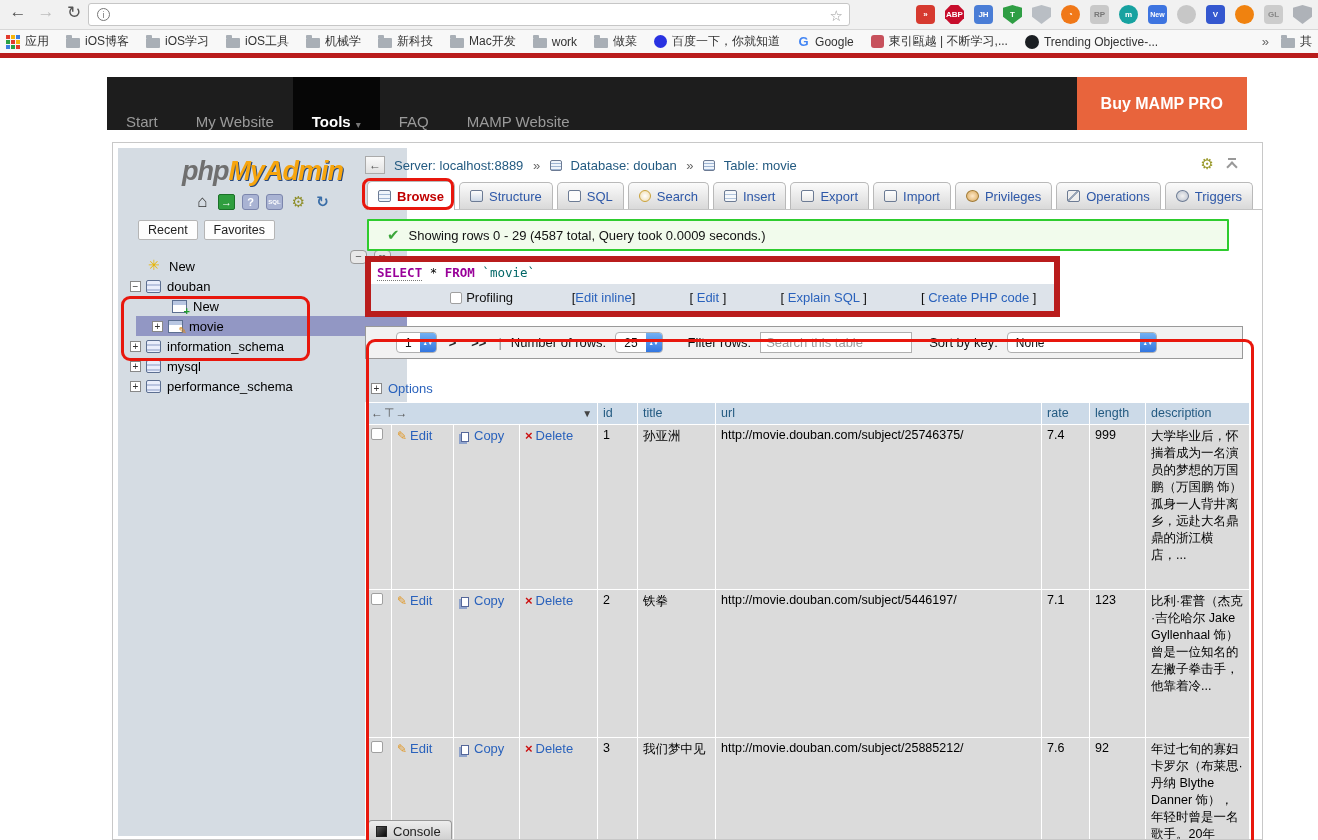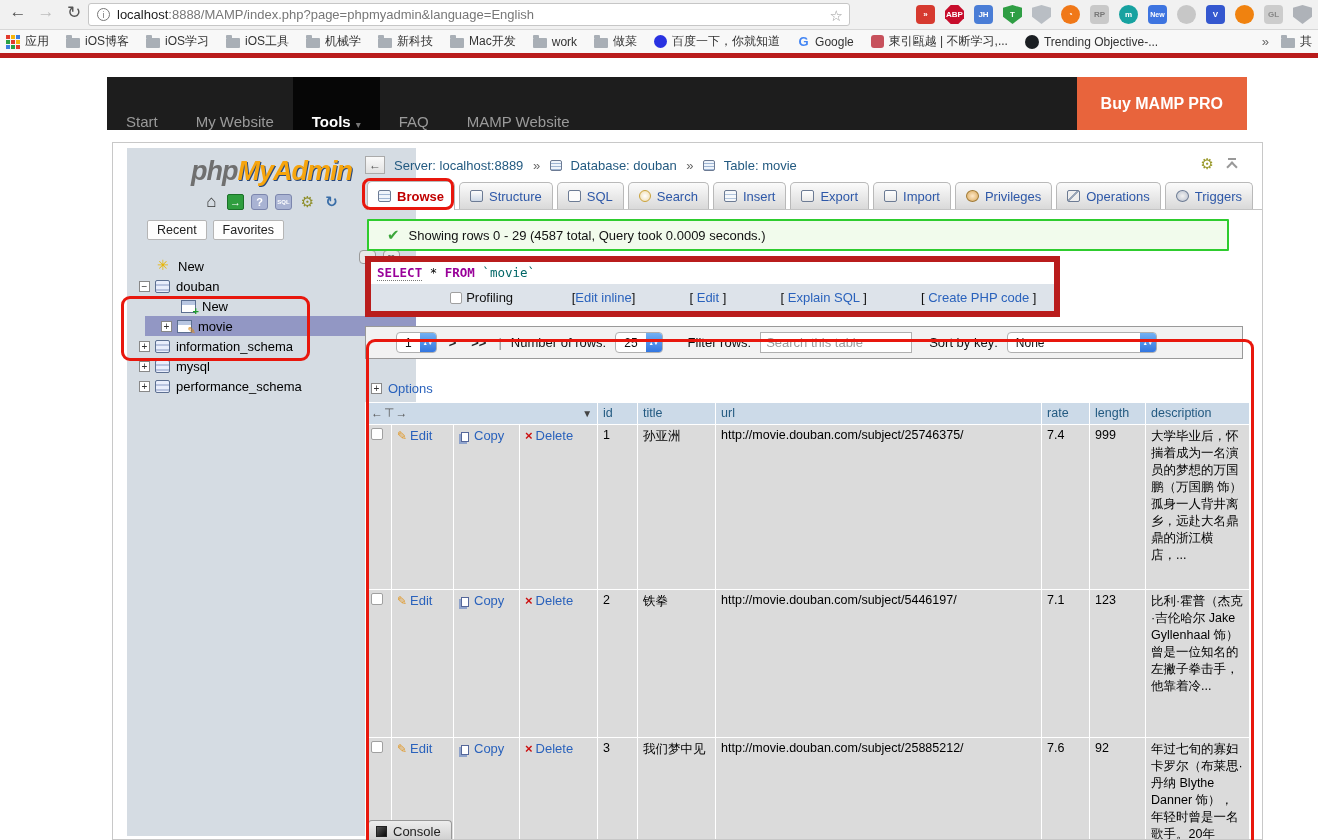--- a/index.html
+++ b/index.html
@@ -52,21 +52,21 @@
   .mitem .caret { font-size:10px; color:#777; margin-left:5px; }
   .mitem.active { background:#060606; color:#fff; font-weight:bold; }
   .buybtn { margin-left:auto; background:#e8643c; color:#fff; font-size:16px; font-weight:bold;
             display:flex; align-items:center; padding:0 24px; }
 
   
   .pma { position:absolute; left:112px; top:142px; width:1151px; height:698px; background:#fff;
          border:1px solid #c8c8c8; overflow:hidden; }
 
   
-  .side { position:absolute; left:14px; top:5px; width:289px; height:688px; background:#d5dce3; overflow:hidden; }
+  .side { position:absolute; left:5px; top:5px; width:289px; height:688px; background:#d5dce3; overflow:hidden; }
   .logo { text-align:center; margin-top:8px; font-size:27px; font-weight:bold; font-style:italic; letter-spacing:-1px; }
   .logo .p1 { color:#6f6f6f; }
   .logo .p2 { color:#f7a50d; text-shadow:1px 1px 0 #28487e; }
   .hicons { display:flex; justify-content:center; gap:7px; margin-top:7px; }
   .hic { width:17px; height:16px; display:inline-flex; align-items:center; justify-content:center; }
   .h-home::before { content:"⌂"; font-size:17px; color:#333; }
   .h-exit { background:#2f9e3f; border:1px solid #1b7129; border-radius:2px; }
   .h-exit::before { content:"→"; color:#fff; font-size:11px; font-weight:bold; }
   .h-help { background:#a9b3d3; border:1px solid #7c86ad; border-radius:3px; }
   .h-help::before { content:"?"; color:#fff; font-size:11px; font-weight:bold; }
@@ -185,21 +185,20 @@
 </style>
 </head>
 <body>
 
 <div class="toolbar">
   <span class="navbtn" style="left:6px">←</span>
   <span class="navbtn fwd" style="left:34px">→</span>
   <span class="navbtn" style="left:62px">↻</span>
   <div class="urlbar">
     <span class="info-ic">i</span>
-    <span class="urltext"><b>localhost</b><span>:8888/MAMP/index.php?page=phpmyadmin&amp;language=English</span></span>
     <span class="star">☆</span>
   </div>
   <div class="extrow">
     <span class="ext square" style="background: rgb(214, 58, 47); color: rgb(255, 255, 255);">»</span>
       <span class="ext octagon" style="background: rgb(199, 13, 44); color: rgb(255, 255, 255);">ABP</span>
       <span class="ext square" style="background: rgb(74, 125, 214); color: rgb(255, 255, 255);">JH</span>
       <span class="ext shield" style="background: rgb(47, 158, 68); color: rgb(255, 255, 255);">T</span>
       <span class="ext shield" style="background: rgb(185, 190, 196); color: rgb(102, 102, 102);"></span>
       <span class="ext circle" style="background: rgb(240, 120, 24); color: rgb(255, 255, 255);">◔</span>
       <span class="ext square" style="background: rgb(201, 201, 201); color: rgb(119, 119, 119);">RP</span>

